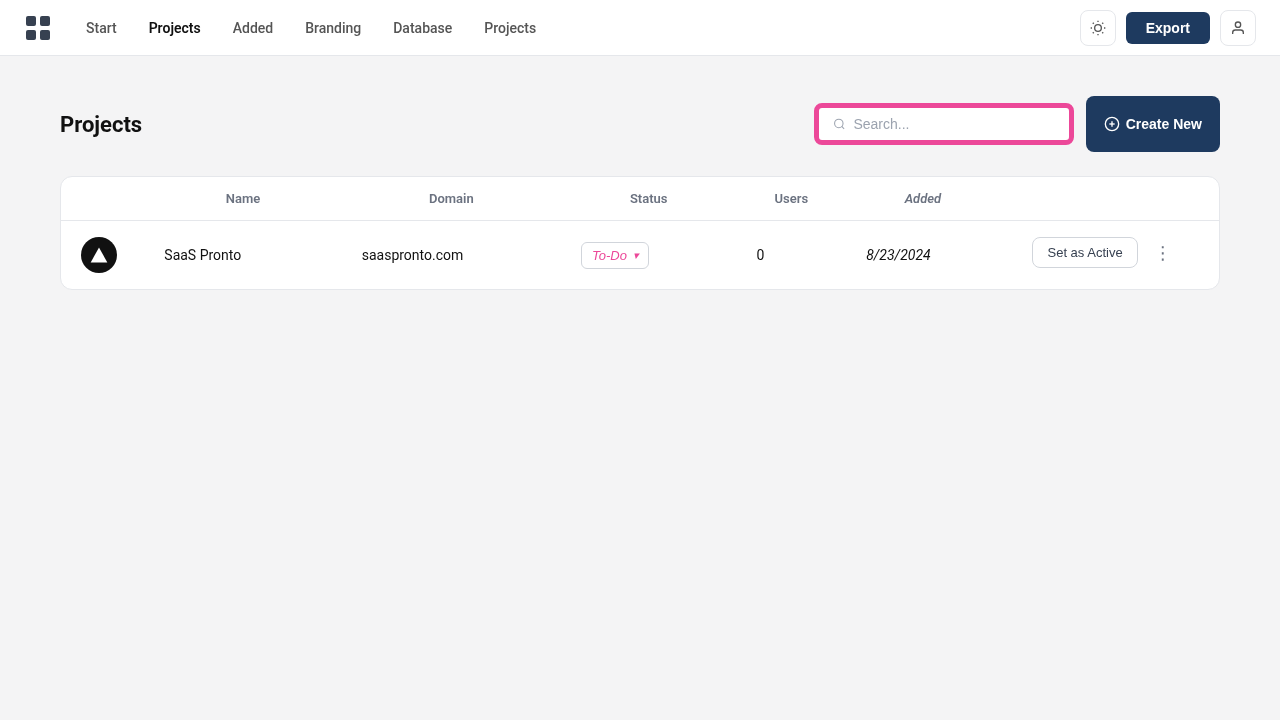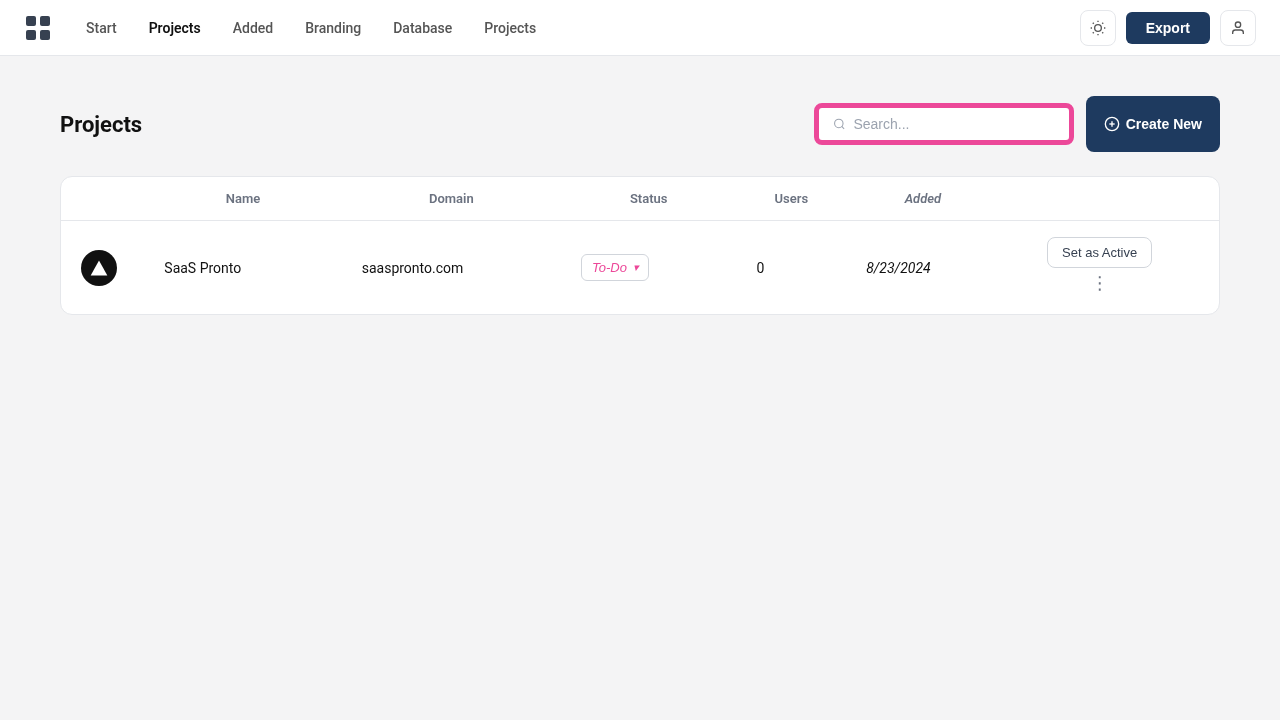--- a/index.html
+++ b/index.html
@@ -307,21 +307,21 @@
           <td class="name-col">SaaS Pronto</td>
           <td class="domain-col">saaspronto.com</td>
           <td class="status-col">
             <button class="status-badge">
               <span>To-Do</span>
               <span class="chevron-icon">▾</span>
             </button>
           </td>
           <td class="users-col">0</td>
           <td class="added-col">8/23/2024</td>
-          <td class="actions-col" style="display:flex; align-items:center; justify-content:flex-end; flex-direction:column;">
+          <td class="actions-col" style="display:flex; align-items:center; justify-content:flex-end; gap:8px;">
             <button class="set-active-btn">Set as Active</button>
             <button class="more-btn">⋮</button>
           </td>
         </tr>
       </tbody>
     </table>
   </div>
 </main>
 
 </body></html>

